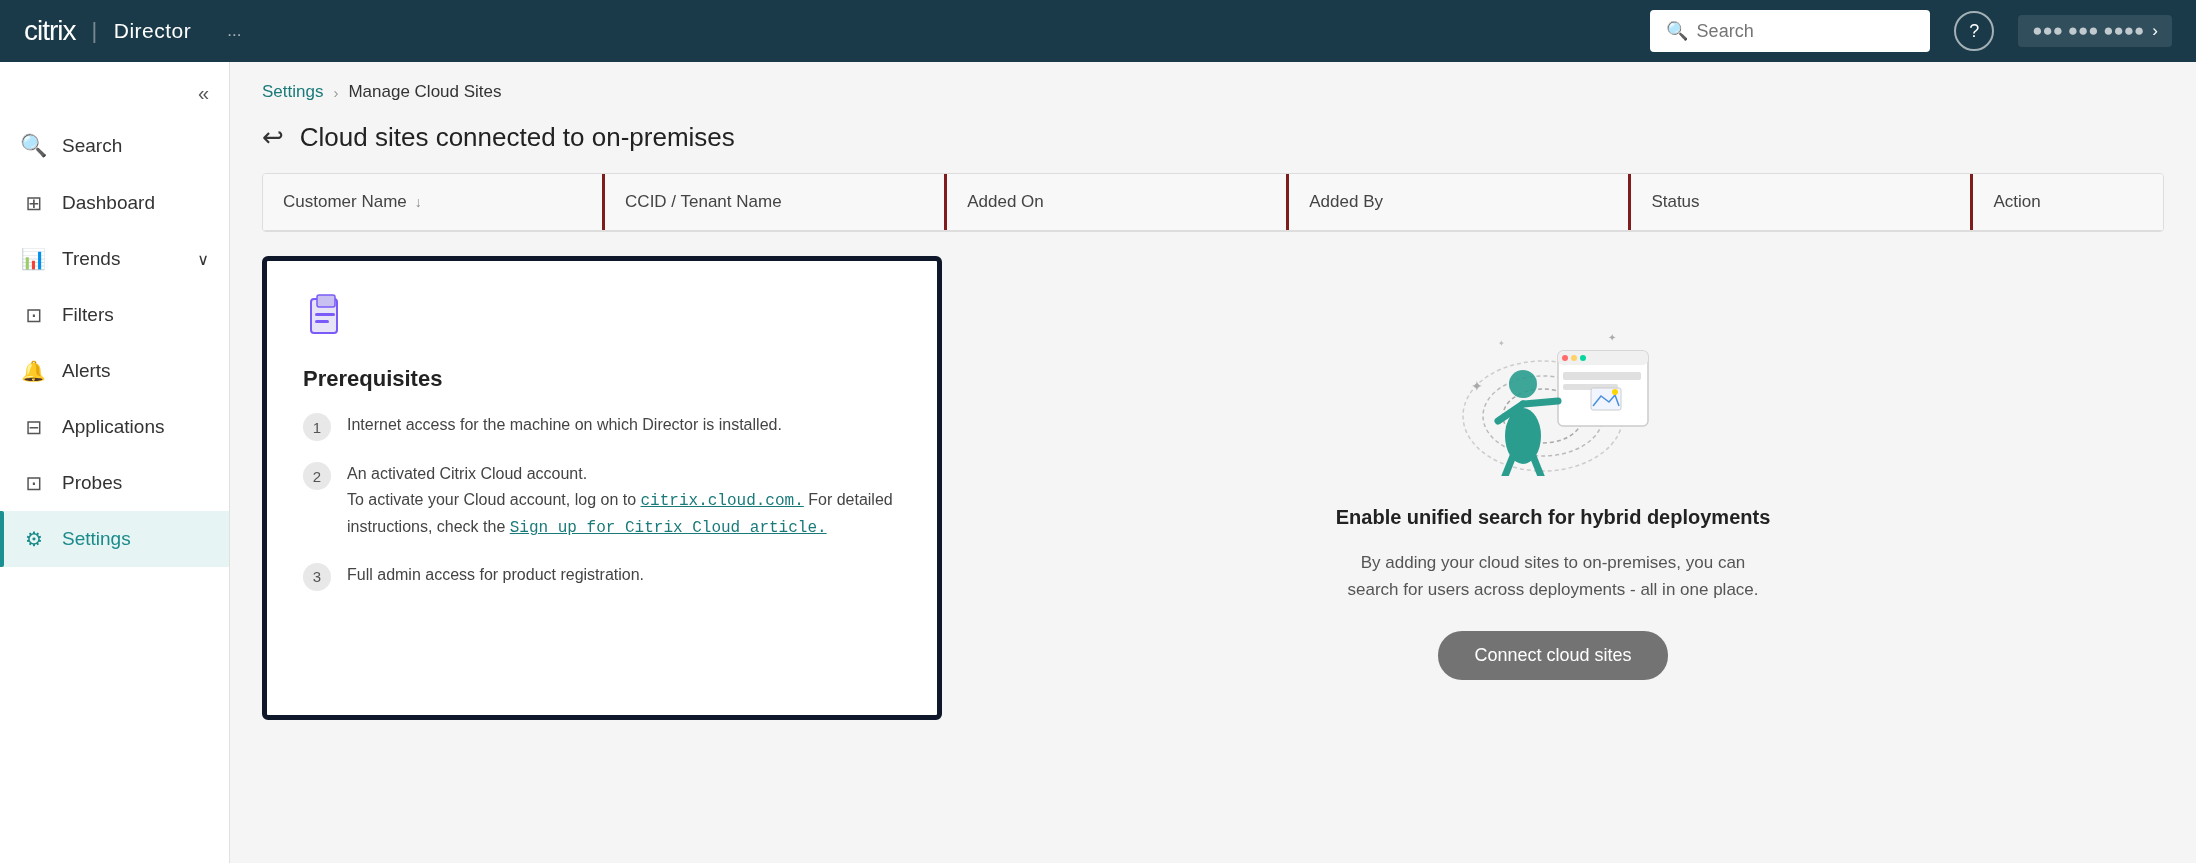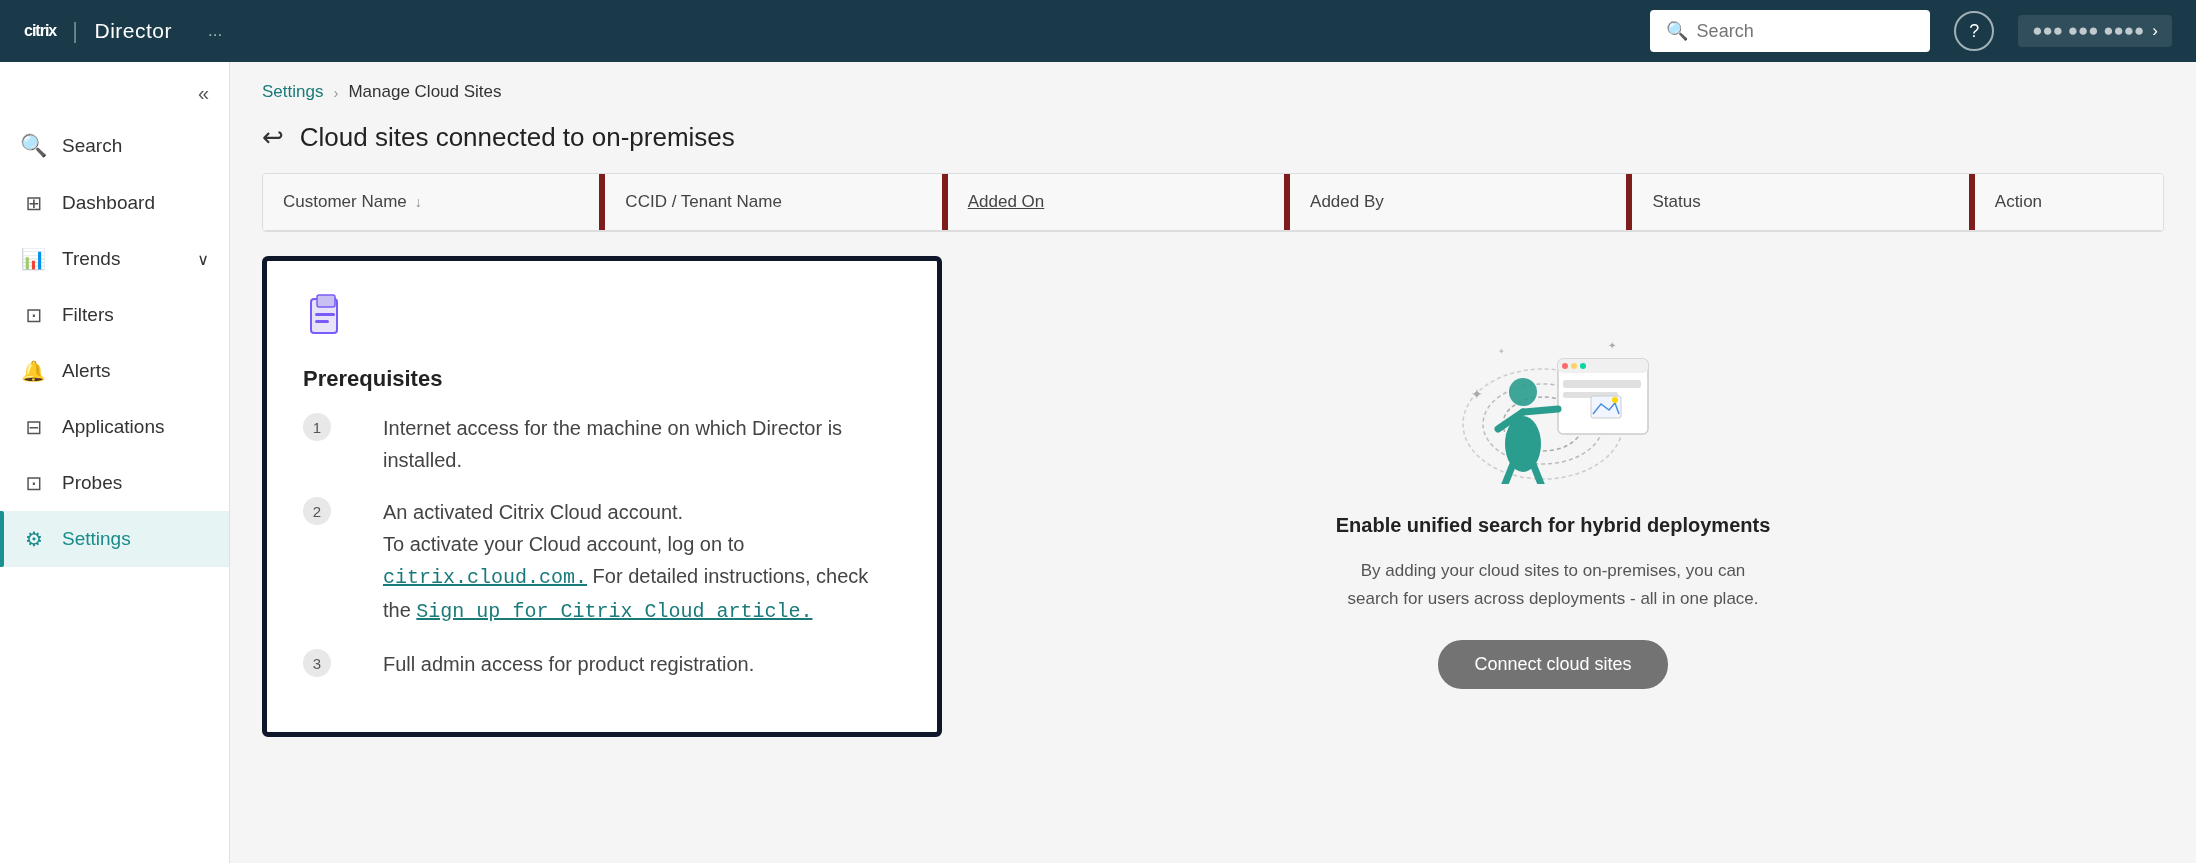--- a/index.html
+++ b/index.html
@@ -19,22 +19,22 @@
       display: flex;
       align-items: center;
       gap: 12px;
       color: white;
       font-size: 22px;
       font-weight: 400;
       letter-spacing: 0.5px;
     }
     .citrix-logo {
       color: white;
-      font-size: 16px;
-      font-weight: bold;
+      font-size: 28px;
+      font-weight: normal;
       letter-spacing: -1px;
     }
     .topnav-divider {
       color: rgba(255,255,255,0.4);
       font-size: 22px;
       margin: 0 4px;
     }
     .topnav-user {
       color: rgba(255,255,255,0.7);
       font-size: 18px;
@@ -213,26 +213,26 @@
       padding: 0;
     }
     .table-col {
       padding: 18px 20px;
       font-size: 17px;
       font-weight: 500;
       color: #444;
       display: flex;
       align-items: center;
       gap: 8px;
-      border-right: 6px solid #7f1d1d;
+      border-right: 3px solid #7f1d1d;
     }
     .table-col:last-child { border-right: none; }
     .col-customer { flex: 2; }
     .col-ccid { flex: 2; }
-    .col-added-on { flex: 2; text-decoration: underline; }
+    .col-added-on { flex: 2; }
     .col-added-by { flex: 2; }
     .col-status { flex: 2; }
     .col-action { flex: 1; }
     .sort-icon { color: #888; font-size: 14px; }
 
     
     .panels {
       display: flex;
       gap: 0;
       margin: 0 32px 32px;
@@ -278,24 +278,23 @@
       border-radius: 50%;
       display: flex;
       align-items: center;
       justify-content: center;
       font-size: 15px;
       color: #555;
       flex-shrink: 0;
       margin-top: 1px;
     }
     .prereq-text {
-      font-size: 20px;
+      font-size: 16px;
       color: #444;
       line-height: 1.6;
-      margin-left: 36px;
     }
     .prereq-text a {
       color: #1a7a7a;
       text-decoration: underline;
       cursor: pointer;
       font-family: Liberation Mono, monospace;
     }
 
     
     .right-panel {

